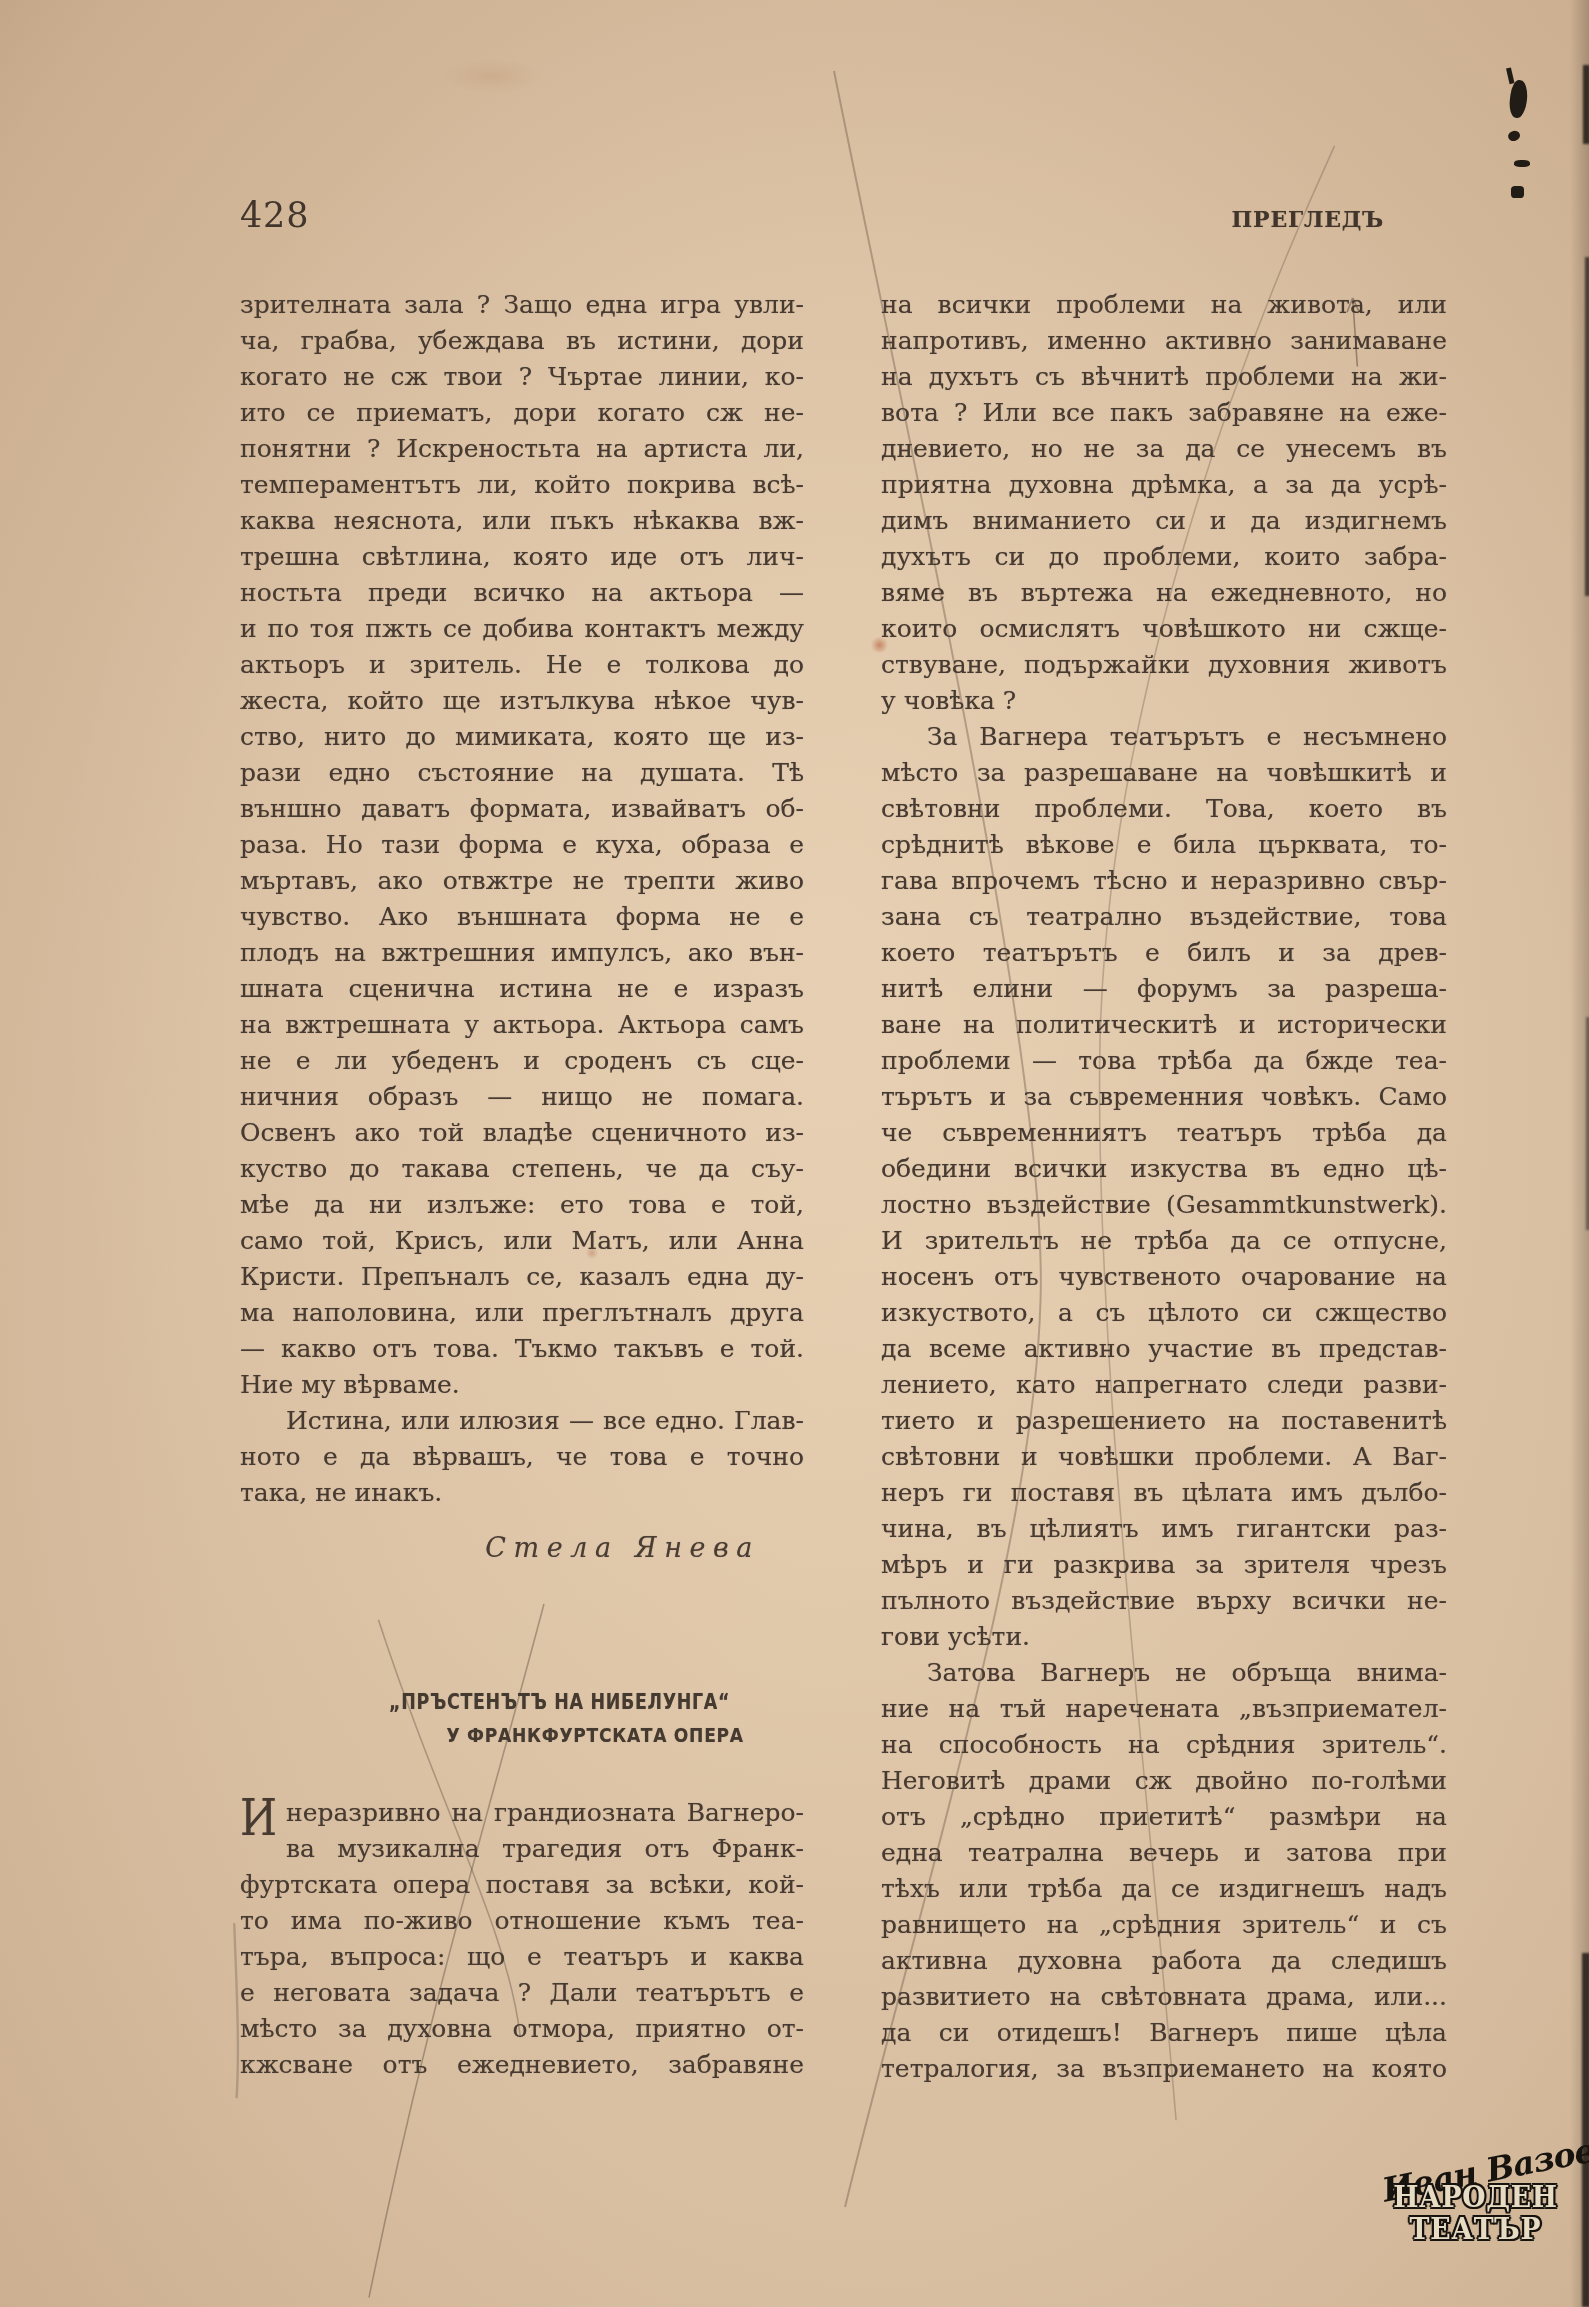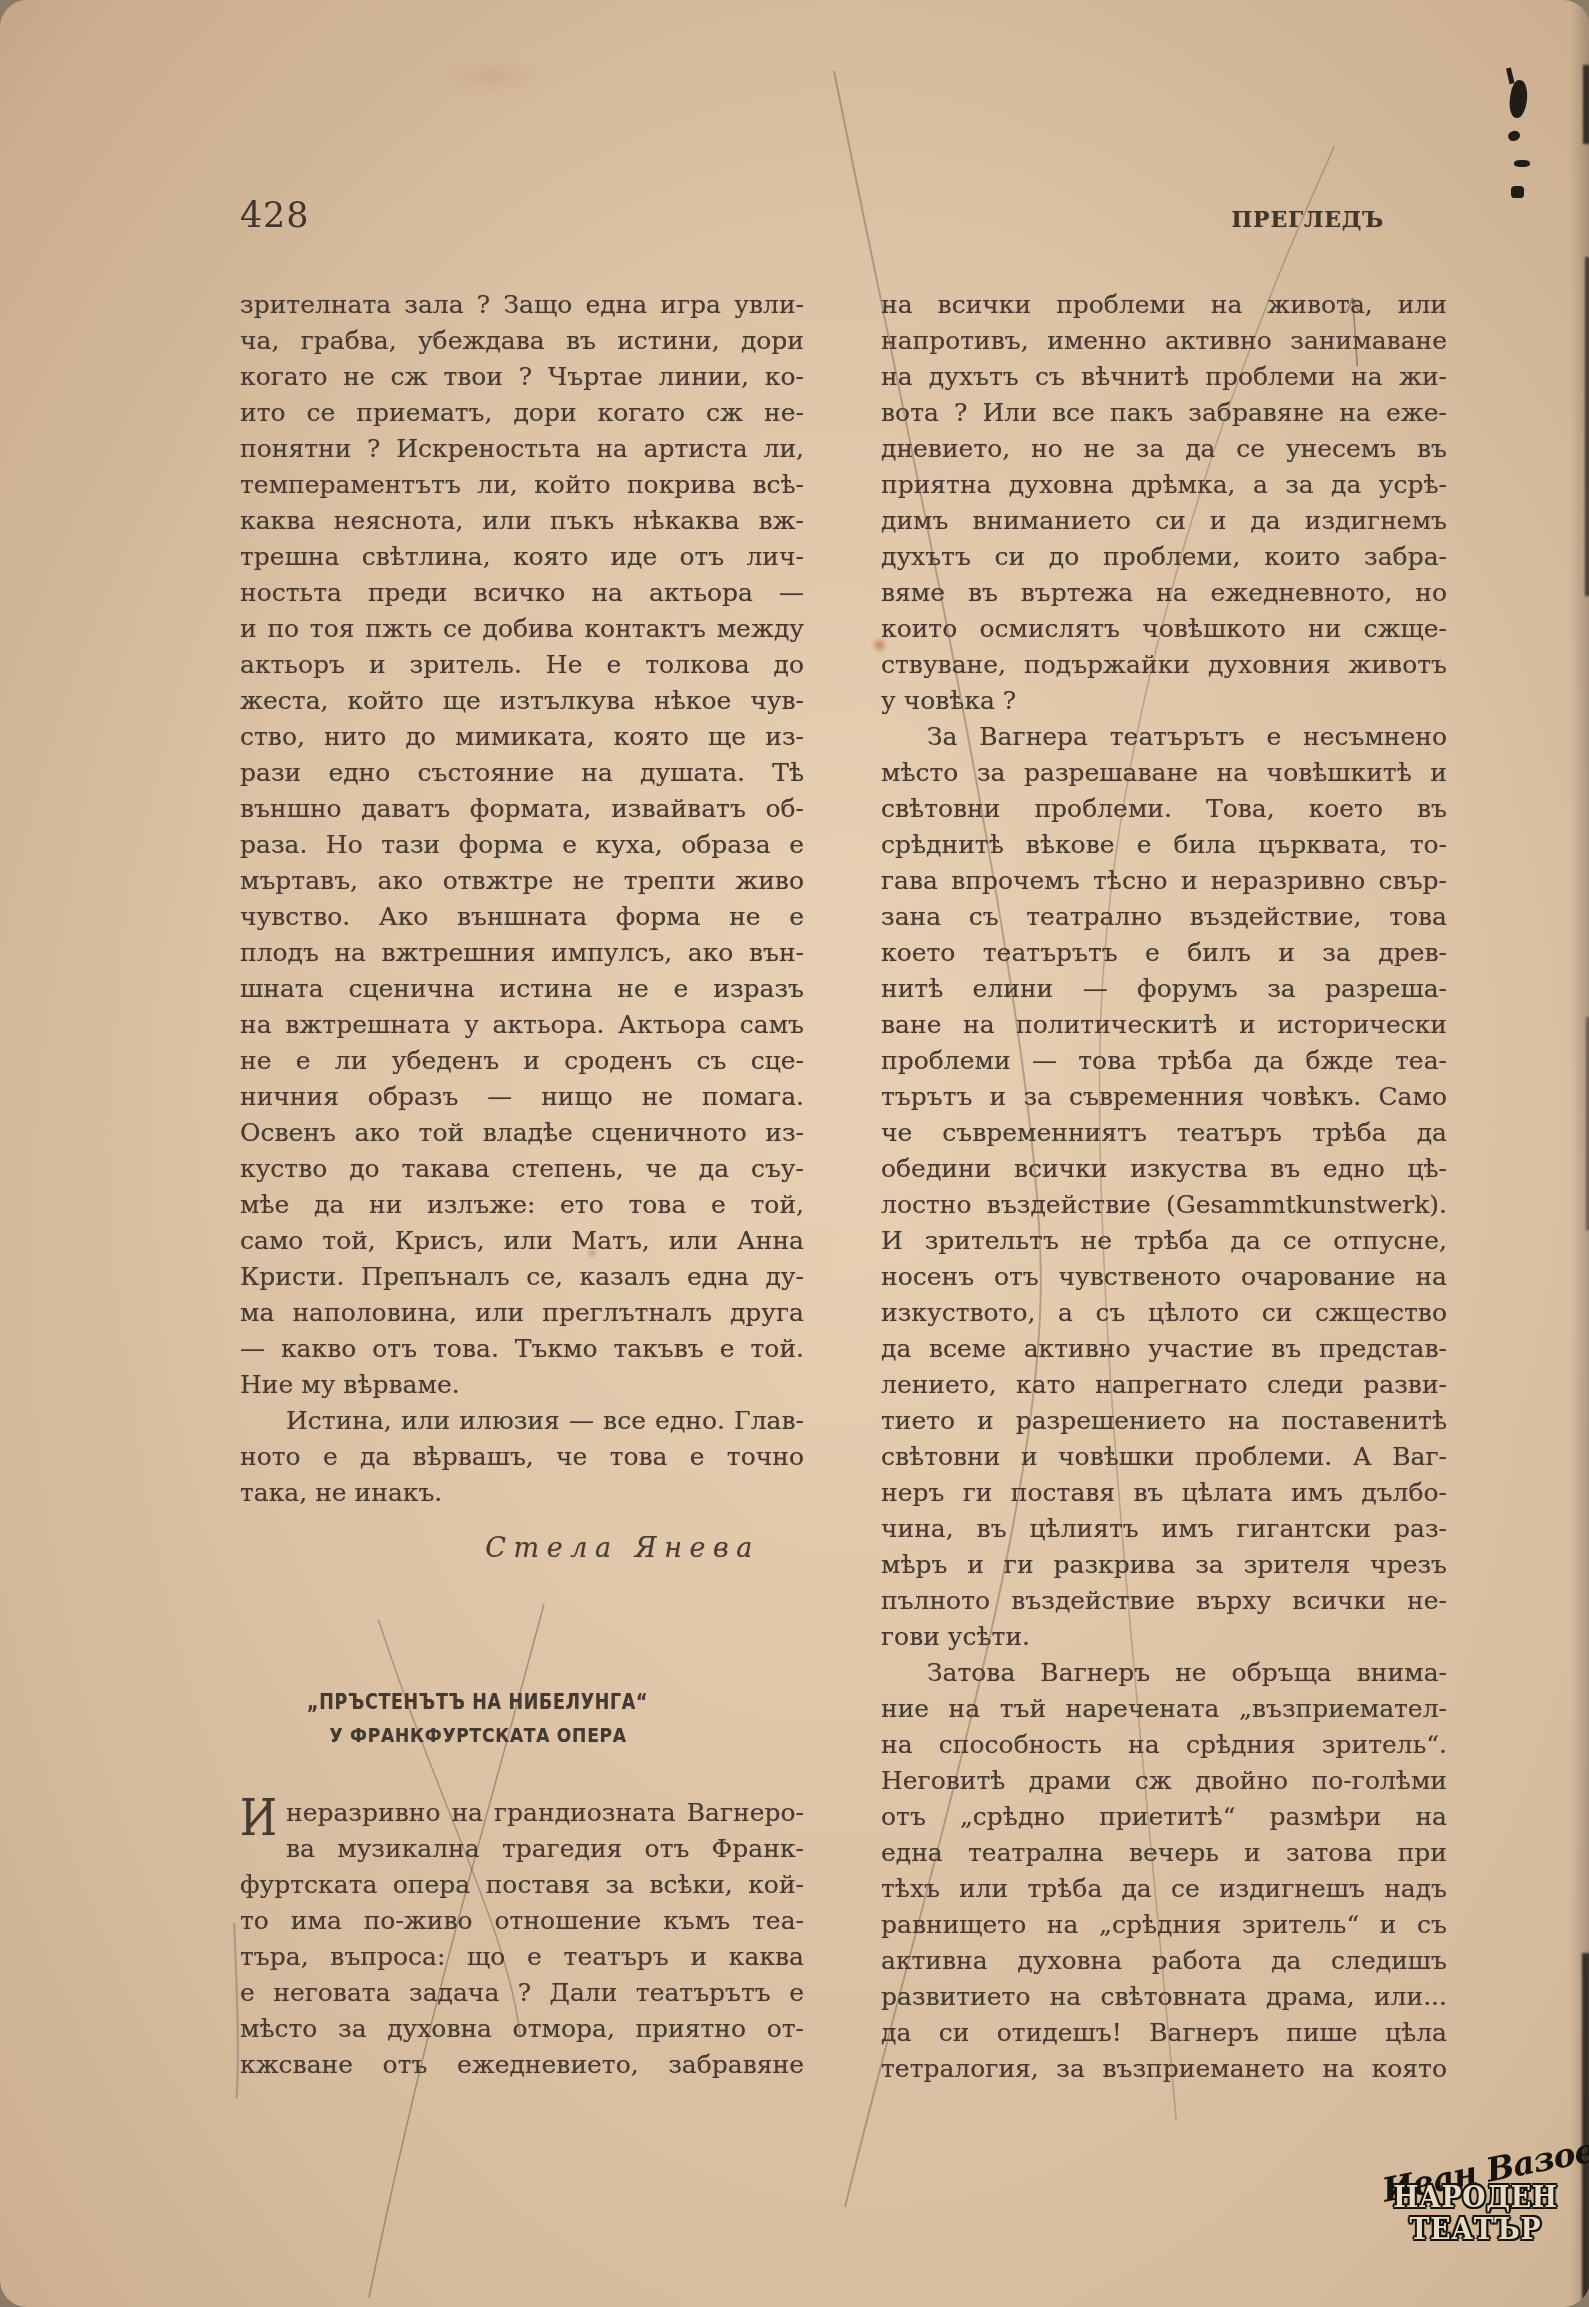--- a/index.html
+++ b/index.html
@@ -6,21 +6,20 @@
   .page{
     position:relative;
     width:1590px;height:2307px;
     margin:0 auto;
     overflow:hidden;
     background:
       radial-gradient(ellipse 1103px 1498px at 52% 42%, rgba(238,216,188,.55), rgba(238,216,188,0) 70%),
       radial-gradient(ellipse 1261px 1813px at 55% 55%, #e0c7aa 0%, #d9bfa2 55%, #cbae8f 92%, #c2a587 100%);
     font-family:"DejaVu Serif","DejaVu Sans",serif;
     color:#463a31;
-    border-radius:27px;
   }
   
   .pageheader{
     position:absolute;left:240px;top:195px;width:1144px;
     display:flex;justify-content:space-between;align-items:baseline;
   }
   .pagenum{font-size:35px;letter-spacing:0.8px;color:#41352c;}
   .journal{font-size:22px;letter-spacing:0.8px;font-weight:700;color:#41352c;
     text-shadow:0 0 0.8px rgba(65,53,44,.5);margin-left:15px;}
   
@@ -33,21 +32,21 @@
   .para .tline.lastline{text-align-last:left;}
   .para.all-just .tline.lastline{text-align-last:justify;}
   .para.indent .tline:first-child{text-indent:46px;}
   
   .signature{
     margin-top:19px;padding-right:44px;
     text-align:right;font-style:italic;font-size:27px;
     letter-spacing:.28em;color:#4a3d33;
   }
   
-  .a2title{margin:117px 0 0 0;text-align:center;transform:translateX(-44px);
+  .a2title{margin:117px 0 0 0;text-align:right;transform:translateX(-44px);
     font-family:"DejaVu Sans",sans-serif;font-weight:700;color:#443a30;}
   .a2title .t1{display:inline-block;font-size:20.5px;letter-spacing:0.8px;
     transform:scaleX(.85);transform-origin:center;line-height:33px;}
   .a2title .t2{font-size:19px;letter-spacing:0.8px;line-height:32px;}
   .a2title .t2 > span{display:inline-block;transform:scaleX(.9);transform-origin:center;}
   
   .dropblock{display:flex;margin-top:44px;}
   .dropcap{width:46px;flex:0 0 46px;font-size:50px;line-height:47px;
     color:#463a31;transform:scaleX(.85);transform-origin:left top;}
   .beside{flex:1;}

